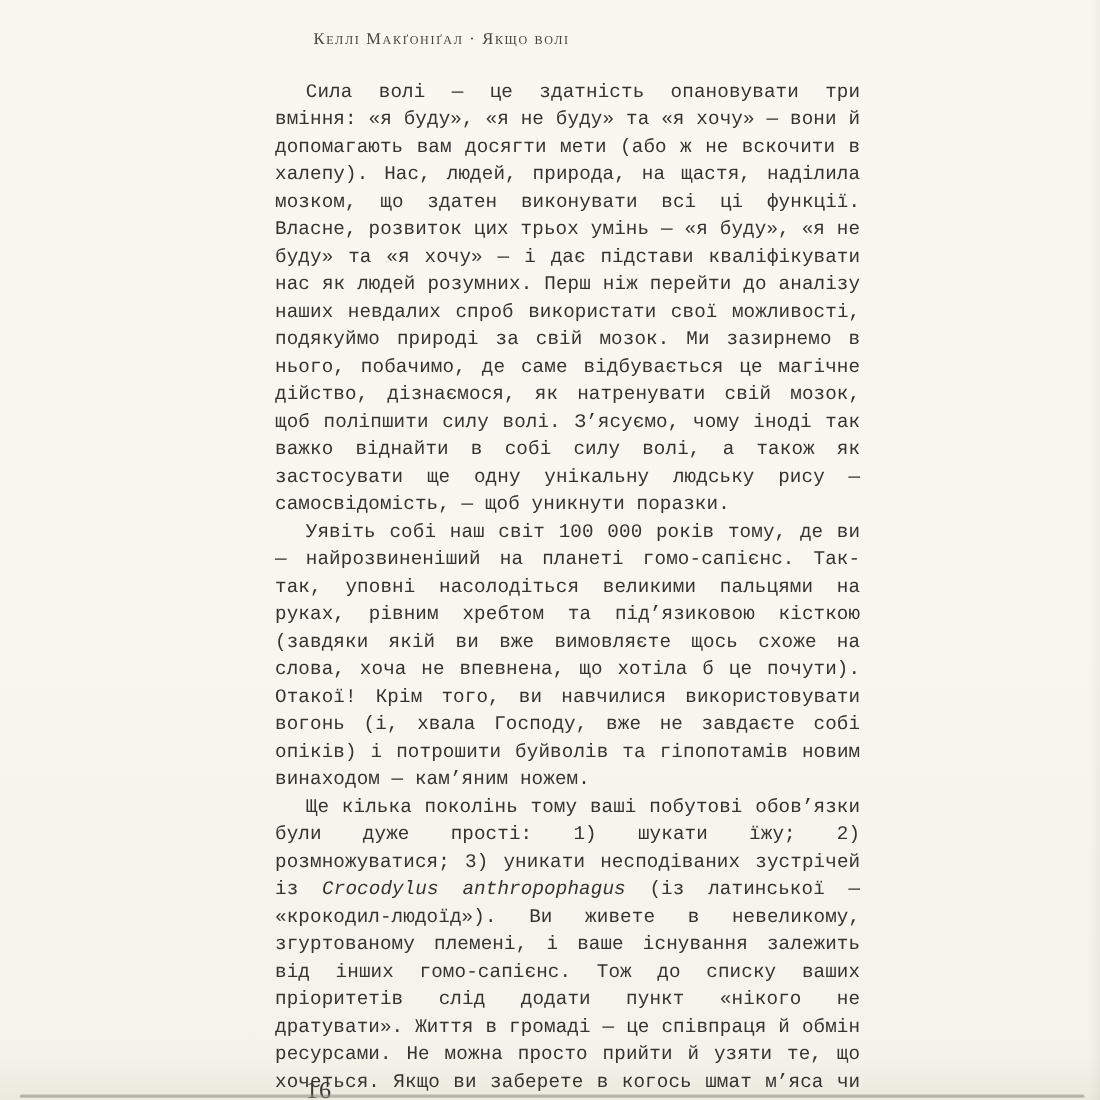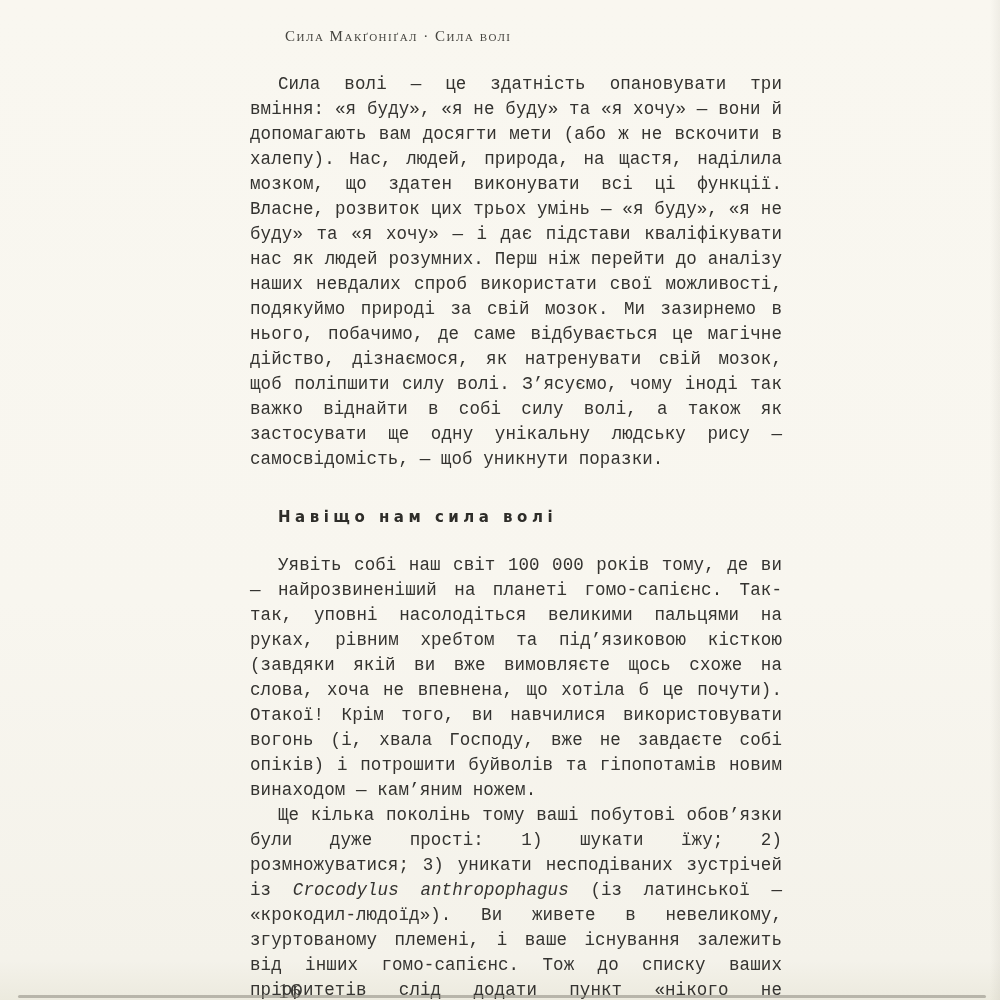--- a/index.html
+++ b/index.html
@@ -81,27 +81,26 @@
     height: 100%;
     background: linear-gradient(90deg, rgba(0,0,0,0) 0%, rgba(120,115,100,0.08) 100%);
     pointer-events: none;
   }
 </style>
 </head>
 <body>
 
 <div class="book-page">
 
-  <div class="running-head">Сила Макґоніґал · Сила волі</div>
+  <div class="running-head">Келлі Макґоніґал · Якщо волі</div>
 
   <div class="text-block">
 
     <p class="para">Сила волі — це здатність опановувати три вміння: «я буду», «я не буду» та «я хочу» — вони й допомагають вам досягти мети (або ж не вскочити в халепу). Нас, людей, природа, на щастя, наділила мозком, що здатен виконувати всі ці функції. Власне, розвиток цих трьох умінь — «я буду», «я не буду» та «я хочу» — і дає підстави кваліфікувати нас як людей розумних. Перш ніж перейти до аналізу наших невдалих спроб використати свої можливості, подякуймо природі за свій мозок. Ми зазирнемо в нього, побачимо, де саме відбувається це магічне дійство, дізнаємося, як натренувати свій мозок, щоб поліпшити силу волі. З’ясуємо, чому іноді так важко віднайти в собі силу волі, а також як застосувати ще одну унікальну людську рису — самосвідомість, — щоб уникнути поразки.</p>
 
-    <h2 class="section-heading">Навіщо нам сила волі</h2>
 
     <p class="para">Уявіть собі наш світ 100 000 років тому, де ви — найрозвиненіший на планеті гомо-сапієнс. Так-так, уповні насолодіться великими пальцями на руках, рівним хребтом та під’язиковою кісткою (завдяки якій ви вже вимовляєте щось схоже на слова, хоча не впевнена, що хотіла б це почути). Отакої! Крім того, ви навчилися використовувати вогонь (і, хвала Господу, вже не завдаєте собі опіків) і потрошити буйволів та гіпопотамів новим винаходом — кам’яним ножем.</p>
 
     <p class="para"><span>Ще кілька поколінь тому ваші побутові обов’язки були дуже прості: 1) шукати їжу; 2) розмножуватися; 3) уникати несподіваних зустрічей із </span><em class="species-italic">Crocodylus anthropophagus</em><span> (із латинської — «крокодил-людоїд»). Ви живете в невеликому, згуртованому племені, і ваше існування залежить від інших гомо-сапієнс. Тож до списку ваших пріоритетів слід додати пункт «нікого не дратувати». Життя в громаді — це співпраця й обмін ресурсами. Не можна просто прийти й узяти те, що хочеться. Якщо ви заберете в когось шмат м’яса чи відіб’єте партнера, вас можуть вигнати з групи або ж навіть убити (пам’ятайте, що в інших гомо-сапієнс також є гострі кам’яні інструменти, а ваша шкіра набагато тонша за шкуру гіпопотама). Крім того, члени громади доглядають за вами, коли ви нездужаєте чи поранені й не здатні полювати або займатися збиральництвом.</span></p>
 
   </div>
 
   <div class="page-number">16</div>
 
   <div class="scan-side-shade"></div>

